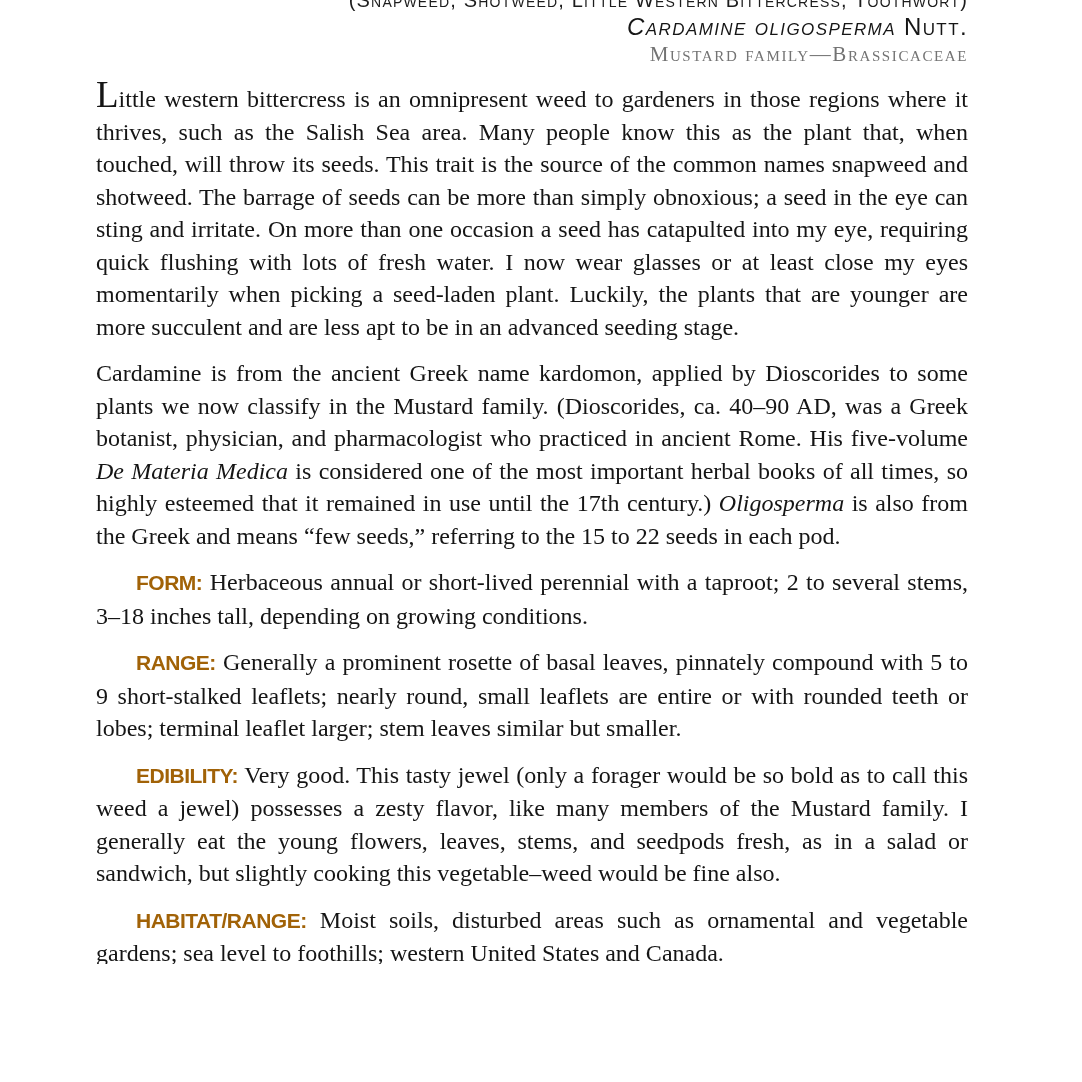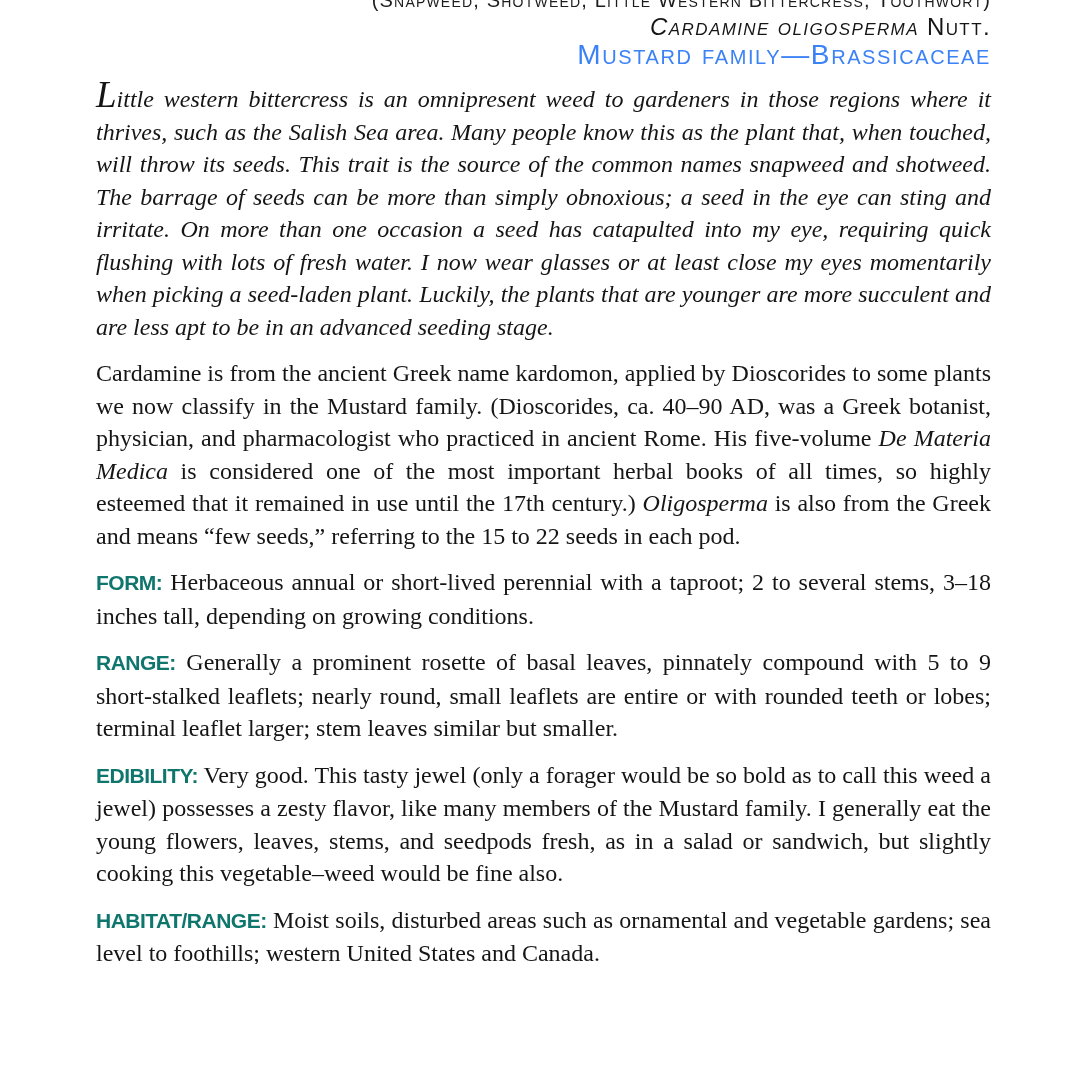--- a/index.html
+++ b/index.html
@@ -5,21 +5,21 @@
   html, body {
     margin: 0;
     padding: 0;
     background: #ffffff;
   }
   .page {
     position: relative;
     width: 1082px;
     height: 964px;
     box-sizing: border-box;
-    padding: 0 91px 0 96px;
+    padding: 0 114px 0 96px;
     background: #ffffff;
     overflow: hidden;
     color: #151515;
     font-family: "Liberation Serif", serif;
   }
   
   .head {
     text-align: right;
     margin-top: -10px;
   }
@@ -38,49 +38,50 @@
     font-size: 24px;
     line-height: 27px;
     letter-spacing: 1.4px;
     color: #161616;
     margin-top: 2px;
     text-align: right;
   }
   .sci-line .sci { font-style: italic; }
   .sci-line .authority { font-style: normal; }
   .family {
-    font-family: Liberation Sans, sans-serif;
+    font-family: Liberation Serif, serif;
     font-variant: small-caps;
-    font-size: 28px;
+    font-size: 21px;
     line-height: 23px;
     letter-spacing: 1.6px;
-    color: #3b82f6;
+    color: #737373;
     margin-top: 3px;
   }
   
   .body-para {
     font-size: 24px;
     line-height: 32.5px;
     text-align: justify;
     margin: 14px 0 0 0;
     color: #151515;
   }
-  .body-para.intro { margin-top: 17px; font-style: italic; }
+  .body-para.intro { margin-top: 17px; }
   .lead-cap {
     font-size: 37px;
     line-height: 0;
   }
   .italic { font-style: italic; }
   .label {
     font-family: "Liberation Sans", sans-serif;
     font-weight: 700;
     font-stretch: condensed;
     font-size: 21px;
     letter-spacing: -0.5px;
-    color: #0f766e;
+    color: #a16207;
+    margin-left: 40px;
   }
 </style>
 </head>
 <body>
 
 <div class="page">
 
   <header class="head">
     <div class="common-names">(Snapweed, Shotweed, Little Western Bittercress, Toothwort)</div>
     <div class="sci-line"><span class="sci">Cardamine oligosperma</span> <span class="authority">Nutt.</span></div>

